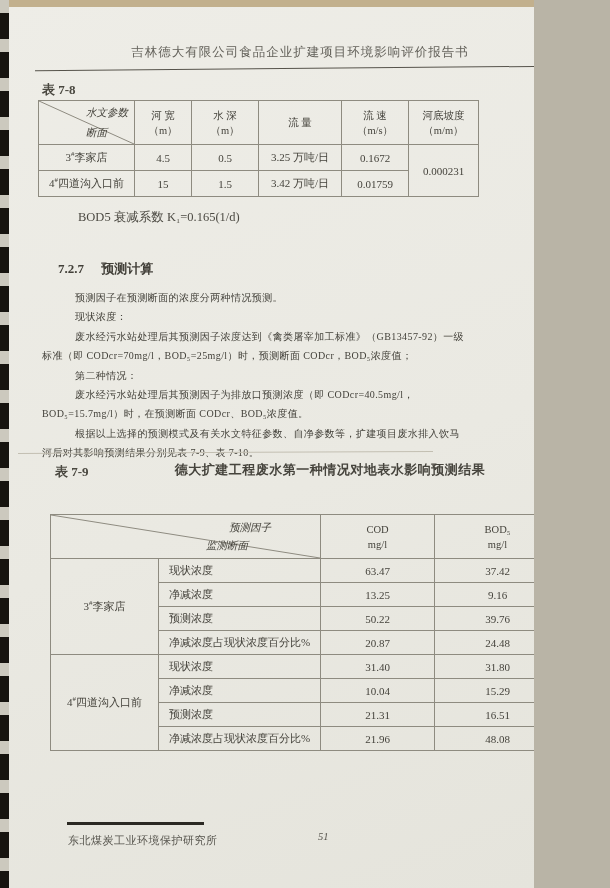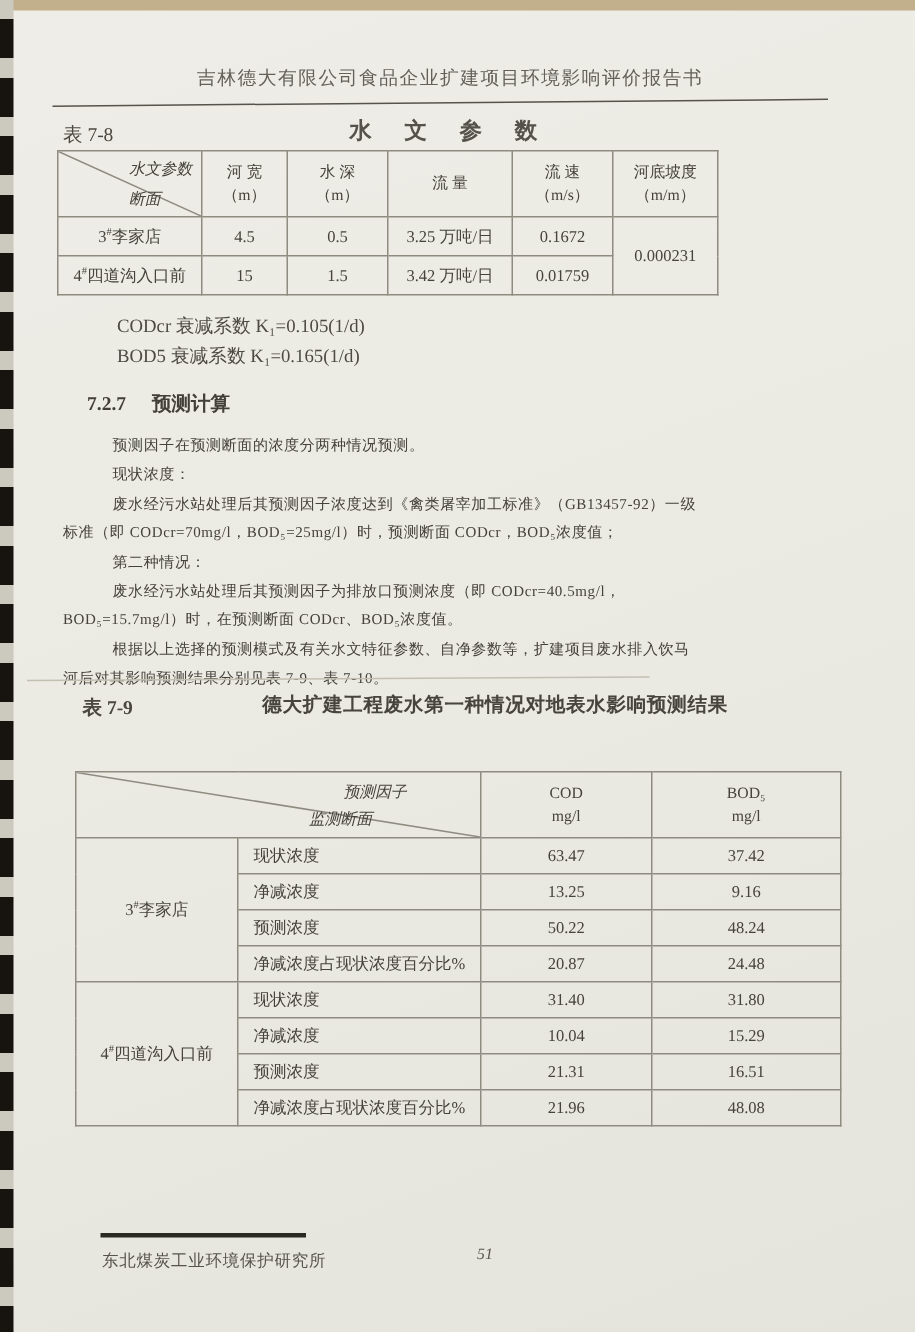--- a/index.html
+++ b/index.html
@@ -1,41 +1,41 @@
 <!DOCTYPE html>
 <html><head>
 <meta charset="utf-8">
 <style>
   * { margin:0; padding:0; box-sizing:border-box; }
   body {
     font-family: "Liberation Serif", "DejaVu Serif", serif;
     background:#b9b4a6;
   }
   .page {
-    position:relative; width:610px; height:888px; overflow:hidden;
+    position:relative; width:534px; height:888px; overflow:hidden;
     background:linear-gradient(160deg,#eeede7 0%,#eae9e2 55%,#e5e4dc 100%);
   }
   
   .edge-top { position:absolute; top:0; left:0; width:610px; height:7px; background:#c2b08d; }
   .edge-left {
     position:absolute; top:0; left:0; width:9px; height:888px;
     background:repeating-linear-gradient(180deg,#ccc9be 0 13px,#17140f 13px 39px);
   }
   
   .header-title {
     position:absolute; top:44px; left:40px; width:520px; text-align:center;
     font-size:12.5px; color:#63615a; letter-spacing:1px; white-space:nowrap;
   }
   .header-rule {
     position:absolute; top:68px; left:35px; width:517px; height:1px;
     background:#56534b; transform:rotate(-0.5deg);
   }
   
   .caption78 { position:absolute; top:78px; left:0; width:610px; height:20px; }
-  .caption78 .t-label { position:absolute; left:42px; top:3px; font-size:13px; color:#4a4840; font-weight:normal; }
+  .caption78 .t-label { position:absolute; left:42px; top:3px; font-size:13px; color:#4a4840; font-weight:bold; }
   .caption78 .t-title { position:absolute; left:120px; width:360px; text-align:center; font-size:15px; letter-spacing:9px; color:#54524b; font-weight:bold; }
   .caption79 { position:absolute; top:461px; left:0; width:610px; height:20px; }
   .caption79 .t-label { position:absolute; left:55px; top:2px; font-size:13px; color:#4a4840; font-weight:bold; }
   .caption79 .t-title { position:absolute; left:130px; width:400px; text-align:center; font-size:13px; color:#46443d; font-weight:bold; letter-spacing:0.5px; }
   
   table { border-collapse:collapse; table-layout:fixed; position:absolute; }
   td { border:1px solid #8e8b80; font-size:10.5px; color:#45433c; text-align:center; vertical-align:middle; padding:0 2px; }
   .t78 { left:38px; top:100px; width:440px; }
   .t78 tr.head td { height:44px; }
   .t78 tr.data td { height:26px; font-size:11px; }
@@ -71,21 +71,20 @@
 
 <div class="page">
   <div class="edge-top"></div>
   <div class="edge-left"></div>
 
   <div class="header-title">吉林德大有限公司食品企业扩建项目环境影响评价报告书</div>
   <div class="header-rule"></div>
 
   <div class="caption78">
     <span class="t-label">表 7-8</span>
-    <span class="t-title">水 文 参 数</span>
   </div>
 
   <table class="t78">
     <colgroup>
       <col style="width:96px">
         <col style="width:57px">
         <col style="width:67px">
       <col style="width:83px">
         <col style="width:67px">
         <col style="width:70px">
@@ -132,21 +131,20 @@
       <td><span>4</span><sup>#</sup><span>四道沟入口前</span></td>
       <td>15</td>
       <td>1.5</td>
       <td>3.42 万吨/日</td>
       <td>0.01759</td>
     </tr>
   </tbody>
     </table>
 
   <div class="notes">
-    <div>CODcr 衰减系数 K₁=0.105(1/d)</div>
     <div>BOD5 衰减系数 K₁=0.165(1/d)</div>
   </div>
 
   <div class="sec-head">
     <span class="num">7.2.7</span>
     <span>预测计算</span>
   </div>
 
   <div class="para">
     <div class="ln indent">预测因子在预测断面的浓度分两种情况预测。</div>
@@ -199,21 +197,21 @@
       <td>37.42</td>
     </tr>
     <tr class="data">
       <td class="rlabel">净减浓度</td>
       <td>13.25</td>
       <td>9.16</td>
     </tr>
     <tr class="data">
       <td class="rlabel">预测浓度</td>
       <td>50.22</td>
-      <td>48.24</td>
+      <td>39.76</td>
     </tr>
     <tr class="data">
       <td class="rlabel">净减浓度占现状浓度百分比%</td>
       <td>20.87</td>
       <td>24.48</td>
     </tr>
     <tr class="data">
       <td rowspan="4"><span>4</span><sup>#</sup><span>四道沟入口前</span></td>
       <td class="rlabel">现状浓度</td>
       <td>31.40</td>

